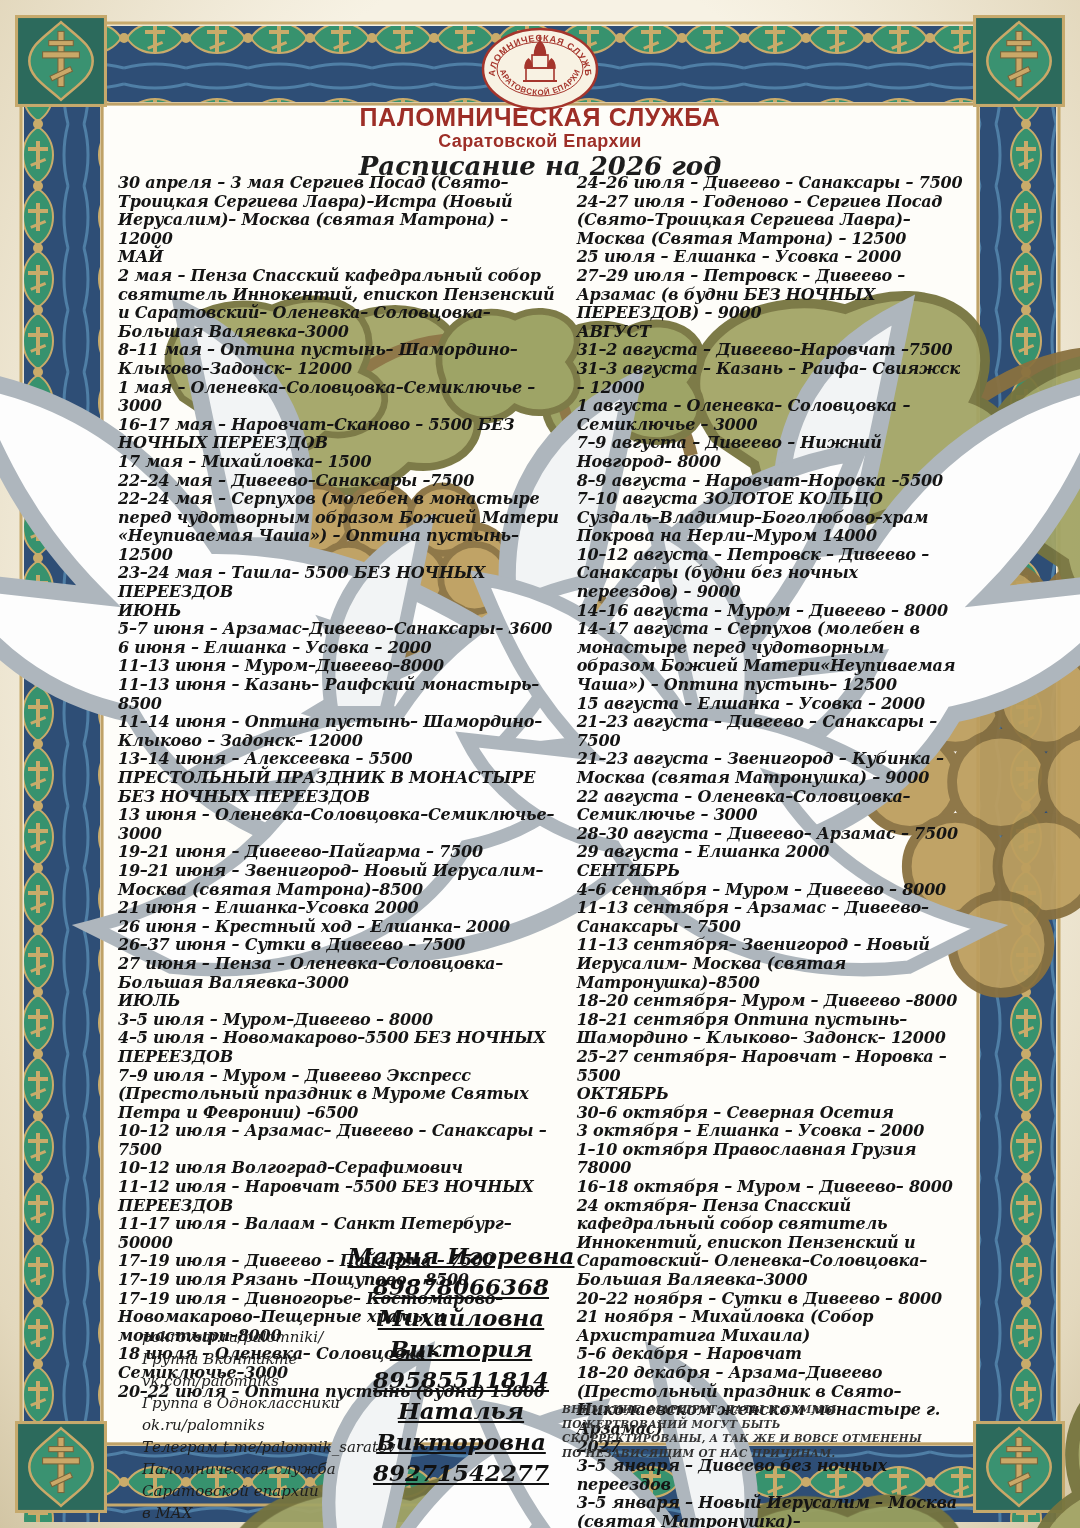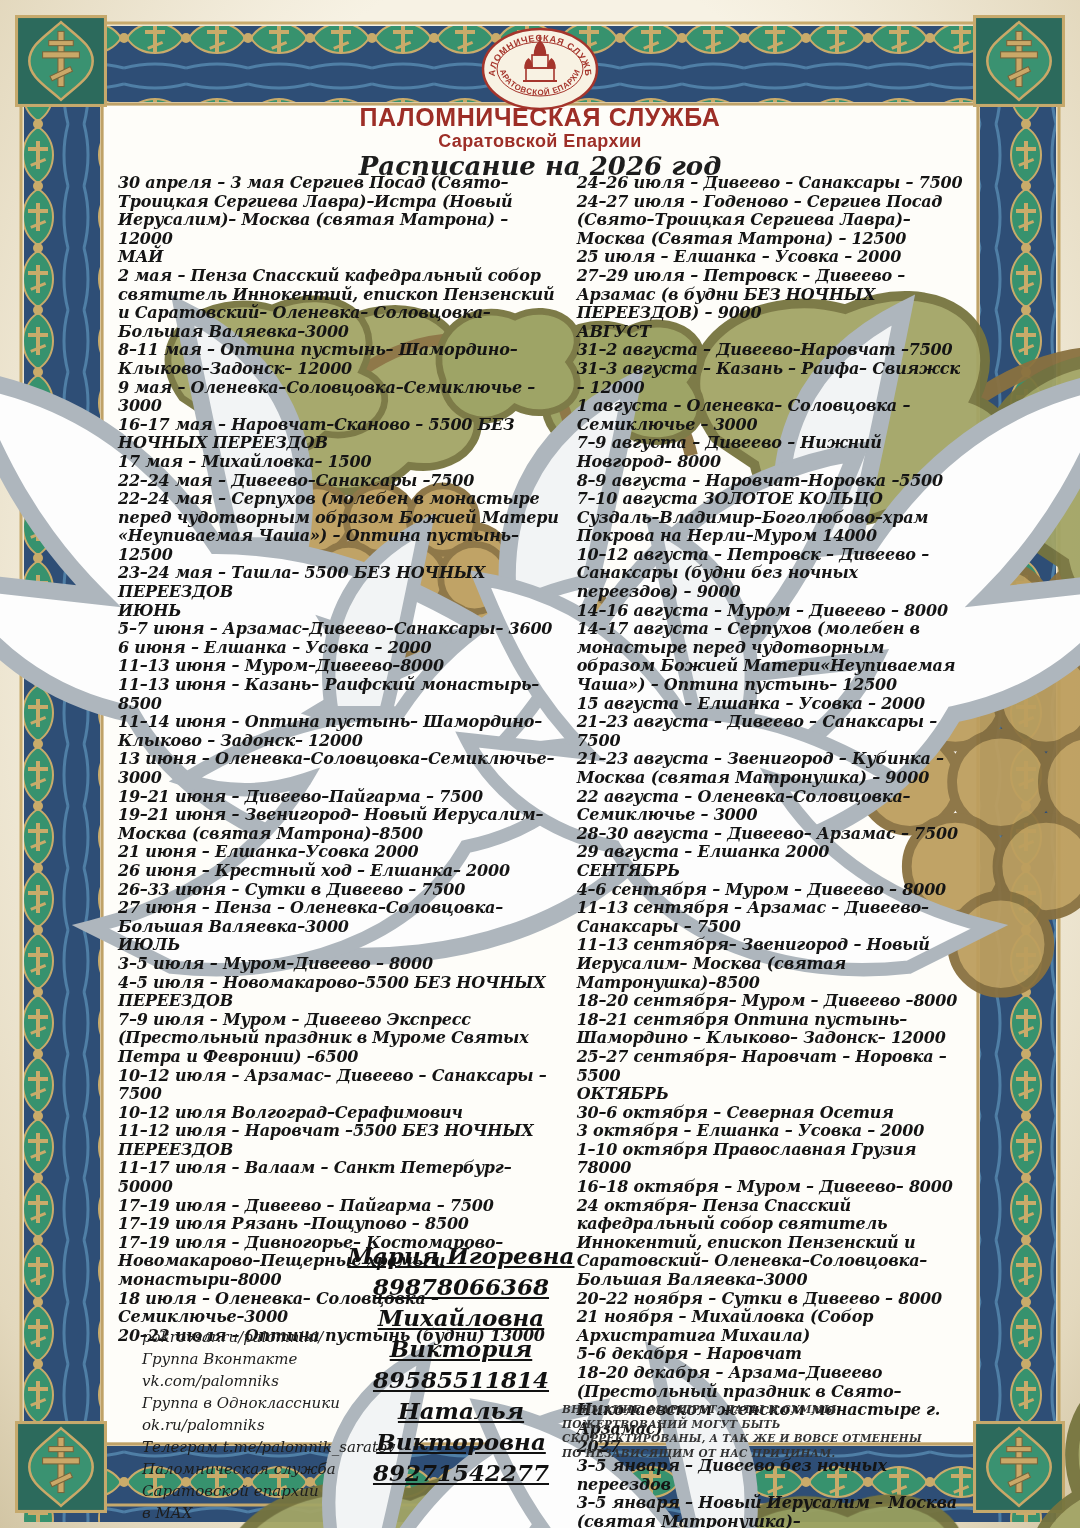--- a/index.html
+++ b/index.html
@@ -165,38 +165,39 @@
     <div class="org2">Саратовской Епархии</div>
     <div class="title">Расписание на 2026 год</div>
   </div>
 
   <div class="layer schedule">
     <div class="colL">
         <div class="entry">30 апреля – 3 мая Сергиев Посад (Свято–Троицкая Сергиева Лавра)–Истра (Новый Иерусалим)– Москва (святая Матрона) – 12000</div>
         <div class="entry">МАЙ</div>
         <div class="entry">2 мая – Пенза Спасский кафедральный собор святитель Иннокентий, епископ Пензенский и Саратовский– Оленевка– Соловцовка– Большая Валяевка–3000</div>
         <div class="entry">8–11 мая – Оптина пустынь– Шамордино– Клыково–Задонск– 12000</div>
-        <div class="entry">9 мая – Оленевка–Соловцовка–Семиключье – 3000</div>
+        <div class="entry">1 мая – Оленевка–Соловцовка–Семиключье – 3000</div>
         <div class="entry">16–17 мая – Наровчат–Сканово – 5500 БЕЗ НОЧНЫХ ПЕРЕЕЗДОВ</div>
         <div class="entry">17 мая – Михайловка– 1500</div>
         <div class="entry">22–24 мая – Дивеево–Санаксары –7500</div>
         <div class="entry">22–24 мая – Серпухов (молебен в монастыре перед чудотворным образом Божией Матери «Неупиваемая Чаша») – Оптина пустынь– 12500</div>
         <div class="entry">23–24 мая – Ташла– 5500 БЕЗ НОЧНЫХ ПЕРЕЕЗДОВ</div>
         <div class="entry">ИЮНЬ</div>
         <div class="entry">5–7 июня – Арзамас–Дивеево–Санаксары– 3600</div>
         <div class="entry">6 июня – Елшанка – Усовка – 2000</div>
         <div class="entry">11–13 июня – Муром–Дивеево–8000</div>
         <div class="entry">11–13 июня – Казань– Раифский монастырь– 8500</div>
         <div class="entry">11–14 июня – Оптина пустынь– Шамордино–Клыково – Задонск– 12000</div>
+        <div class="entry">13–14 июня – Алексеевка – 5500 ПРЕСТОЛЬНЫЙ ПРАЗДНИК В МОНАСТЫРЕ БЕЗ НОЧНЫХ ПЕРЕЕЗДОВ</div>
         <div class="entry">13 июня – Оленевка–Соловцовка–Семиключье–3000</div>
         <div class="entry">19–21 июня – Дивеево–Пайгарма – 7500</div>
         <div class="entry">19–21 июня – Звенигород– Новый Иерусалим– Москва (святая Матрона)–8500</div>
         <div class="entry">21 июня – Елшанка–Усовка 2000</div>
         <div class="entry">26 июня – Крестный ход – Елшанка– 2000</div>
-        <div class="entry">26–33 июня – Сутки в Дивеево – 7500</div>
+        <div class="entry">26–37 июня – Сутки в Дивеево – 7500</div>
         <div class="entry">27 июня – Пенза – Оленевка–Соловцовка–Большая Валяевка–3000</div>
         <div class="entry">ИЮЛЬ</div>
         <div class="entry">3–5 июля – Муром–Дивеево – 8000</div>
         <div class="entry">4–5 июля – Новомакарово–5500 БЕЗ НОЧНЫХ ПЕРЕЕЗДОВ</div>
         <div class="entry">7–9 июля – Муром – Дивеево Экспресс (Престольный праздник в Муроме Святых Петра и Февронии) –6500</div>
         <div class="entry">10–12 июля – Арзамас– Дивеево – Санаксары – 7500</div>
         <div class="entry">10–12 июля Волгоград–Серафимович</div>
         <div class="entry">11–12 июля – Наровчат –5500 БЕЗ НОЧНЫХ ПЕРЕЕЗДОВ</div>
         <div class="entry">11–17 июля – Валаам – Санкт Петербург– 50000</div>
         <div class="entry">17–19 июля – Дивеево – Пайгарма – 7500</div>

